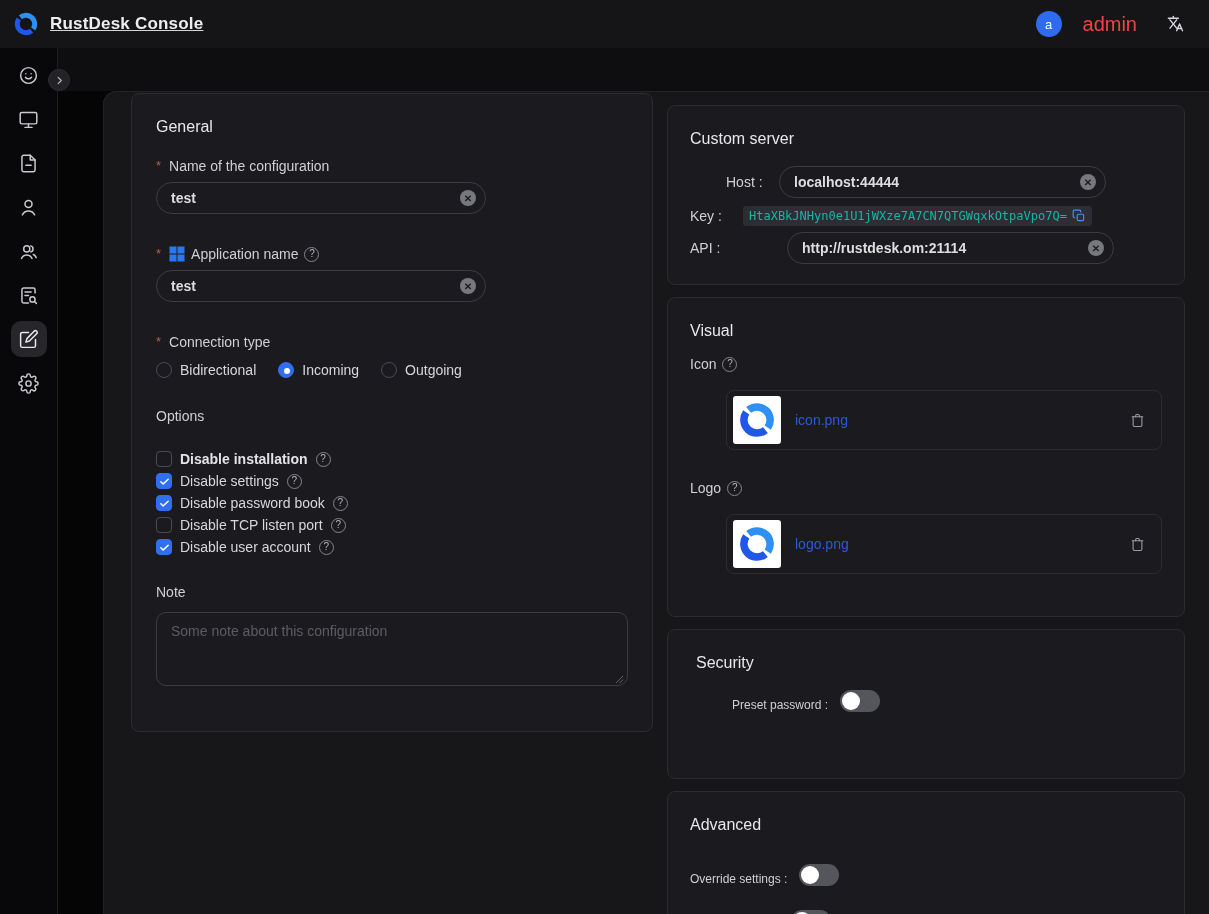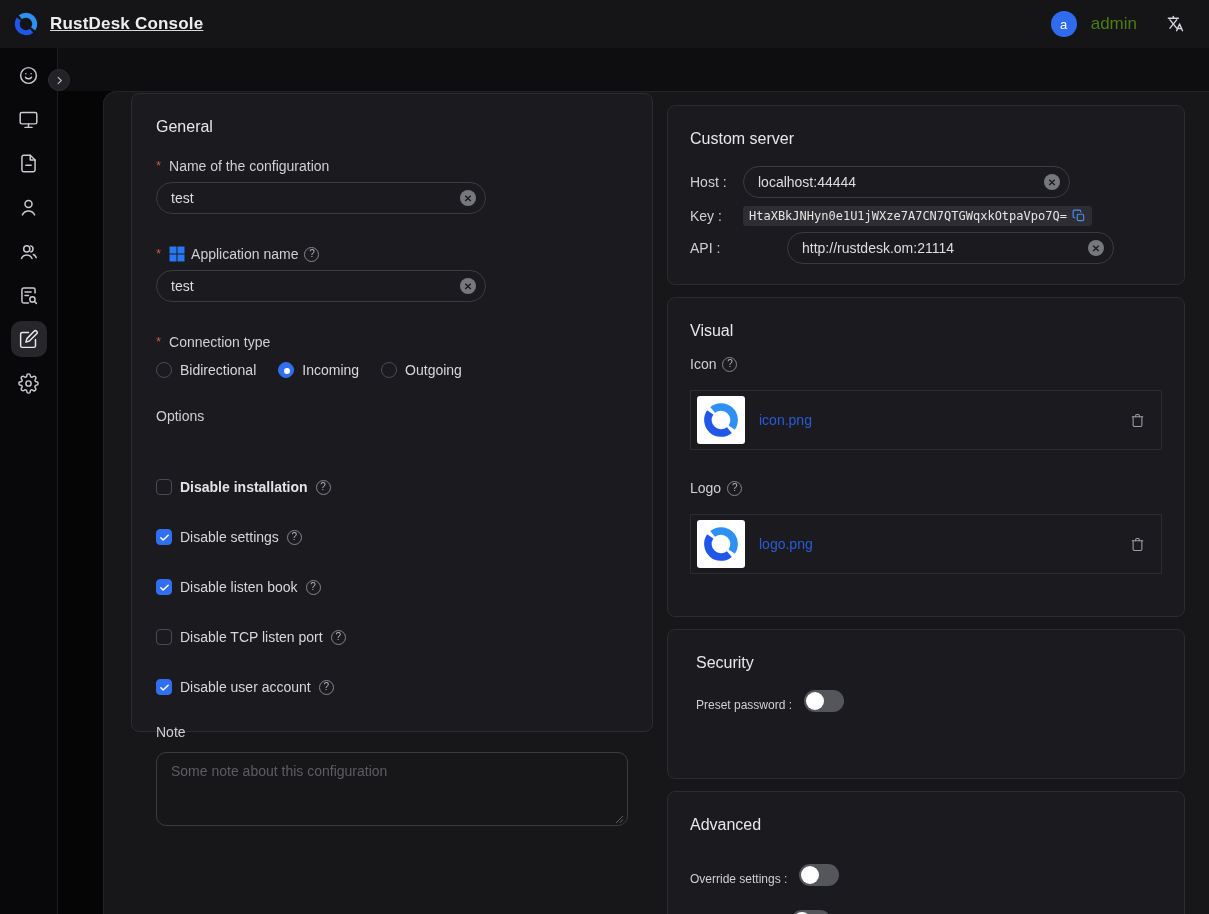--- a/index.html
+++ b/index.html
@@ -19,21 +19,21 @@
     z-index:5;
   }
   .brand { display:flex; align-items:center; gap:10px;text-decoration:underline; }
   .brand-title { font-size:17px; font-weight:700; color:#ededf0; letter-spacing:.2px; }
   .topbar-right { display:flex; align-items:center; gap:14px; }
   .avatar {
     width:26px; height:26px; border-radius:50%;
     background:#2e6bef; color:#fff; font-size:13px;
     display:flex; align-items:center; justify-content:center;
   }
-  .username { font-size:17px; color:#4d7c0f; }
+  .username { font-size:20px; color:#ef4444;margin-left:7px; }
   .translate-btn { margin-left:14px; display:flex; align-items:center; cursor:pointer; }
 
   
   .sidebar {
     position:absolute; top:48px; left:0; bottom:0; width:58px;
     background:#08080a; border-right:1px solid #1e1e22;
     display:flex; flex-direction:column; align-items:center;
     padding-top:9px; z-index:4;
   }
   .side-item {
@@ -70,29 +70,30 @@
   .cs-card { height:180px; padding:22px 22px; }
   .visual-card { height:320px; padding:22px 22px; }
   .security-card { height:150px; padding:22px 28px; }
   .advanced-card { height:250px; padding:22px 22px; }
 
   
   .field-label { display:flex; align-items:center; gap:6px; font-size:14px; color:#cfcfd4; line-height:20px; }
   .req { color:#c45656; font-size:13px; margin-right:2px; }
   .mt18 { margin-top:18px; } .mt6 { margin-top:6px; } .mt30 { margin-top:30px; }
   .mt10 { margin-top:10px; } .mt28 { margin-top:28px; } .mt22 { margin-top:22px; }
-  .mt24 { margin-top:24px; } .mt16 { margin-top:16px; } .mt12 { margin-top:12px; }
+  .mt24 { margin-top:24px; } .mt16 { margin-top:16px;margin-left:36px; } .mt12 { margin-top:12px; }
   .mt20 { margin-top:28px; }
 
   .text-input-wrap { position:relative; width:330px; }
   .text-input {
     width:100%; height:32px; border-radius:16px;
     background:transparent; border:1px solid #3b3b42;
     color:#dededf; font-size:14px; padding:0 34px 1px 14px; outline:none;
     font-family:"Liberation Sans", sans-serif;
+    font-weight:bold;
   }
   .clear-icon {
     position:absolute; right:10px; top:50%; transform:translateY(-50%);
     width:16px; height:16px; border-radius:50%; background:#77777e;
     color:#1b1b1f; font-size:10px; font-weight:700;
     display:flex; align-items:center; justify-content:center; cursor:pointer;
   }
   .help-circle {
     width:15px; height:15px; border-radius:50%; border:1px solid #84848b;
     color:#b4b4ba; font-size:10px; line-height:1;
@@ -102,21 +103,21 @@
   .radio-row { display:flex; align-items:center; gap:22px; }
   .radio-opt { display:flex; align-items:center; gap:8px; cursor:pointer; font-size:14px; color:#d6d6db; }
   .radio-dot { width:16px; height:16px; border-radius:50%; border:1px solid #4a4a52; position:relative; flex:0 0 auto; }
   .radio-opt.selected .radio-dot { background:#2f6ff0; border-color:#2f6ff0; }
   .radio-opt.selected .radio-dot::after {
     content:""; position:absolute; left:5px; top:5px; width:6px; height:6px;
     border-radius:50%; background:#fff;
   }
 
   .chk-list { display:flex; flex-direction:column; }
-  .chk-row { display:flex; align-items:center; gap:8px; height:22px; cursor:pointer; font-size:14px; color:#d6d6db;margin-top:28px; }
+  .chk-row { display:flex; align-items:center; gap:8px; height:22px; cursor:pointer; font-size:14px; color:#d6d6db; }
   .chk-box {
     width:16px; height:16px; border-radius:4px; border:1px solid #4a4a52;
     display:flex; align-items:center; justify-content:center; flex:0 0 auto;
     color:transparent;
   }
   .chk-row.checked .chk-box { background:#2f6ff0; border-color:#2f6ff0; color:#fff; }
   .chk-row .chk-label { margin-right:0; }
   .chk-row.bold .chk-label { font-weight:700; color:#e3e3e7; }
 
   .note-area-wrap { position:relative; }
@@ -128,28 +129,28 @@
   .note-area::placeholder { color:#5c5c63; }
   .resize-grip { position:absolute; right:4px; bottom:6px; color:#6b6b72; }
 
   
   .cs-row { display:flex; align-items:center; }
   .cs-label { font-size:14px; color:#cfcfd4; width:53px; flex:0 0 auto; }
   .cs-row .text-input-wrap { width:327px; }
   .key-chip {
     display:inline-flex; align-items:center; gap:5px;
     background:#2d2d33; border-radius:3px; padding:3px 6px;
-    font-family:"DejaVu Sans Mono", monospace; font-size:12px; color:#e5e5e5;
+    font-family:"DejaVu Sans Mono", monospace; font-size:12px; color:#14b8a6;
     max-width:352px; white-space:nowrap;
   }
   .copy-icon { display:inline-flex; cursor:pointer; flex:0 0 auto; }
 
   
   .file-box {
-    height:60px; border:1px solid #2c2c31; border-radius:1px;
+    height:60px; border:1px solid #2c2c31; border-radius:8px;
     display:flex; align-items:center; padding:6px 16px 6px 6px; gap:14px;
   }
   .thumb {
     width:48px; height:48px; background:#fff; border-radius:3px; flex:0 0 auto;
     display:flex; align-items:center; justify-content:center;
   }
   .file-link { font-size:14px; color:#2a5bd7; cursor:pointer; flex:1 1 auto; }
   .trash-btn { display:flex; cursor:pointer; color:#9d9da4; }
 
   
@@ -333,21 +334,21 @@
         </span>
         <span class="chk-label">Disable settings</span>
         <span class="help-circle">?</span>
       </div>
       <div class="chk-row checked">
         <span class="chk-box">
           <svg width="11" height="11" viewBox="0 0 24 24" fill="none" stroke="currentColor" stroke-width="3.4" stroke-linecap="round" stroke-linejoin="round">
               <path d="M4 12.5l5 5L20 7"></path>
             </svg>
         </span>
-        <span class="chk-label">Disable listen book</span>
+        <span class="chk-label">Disable password book</span>
         <span class="help-circle">?</span>
       </div>
       <div class="chk-row">
         <span class="chk-box">
           <svg width="11" height="11" viewBox="0 0 24 24" fill="none" stroke="currentColor" stroke-width="3.4" stroke-linecap="round" stroke-linejoin="round">
               <path d="M4 12.5l5 5L20 7"></path>
             </svg>
         </span>
         <span class="chk-label">Disable TCP listen port</span>
         <span class="help-circle">?</span>

